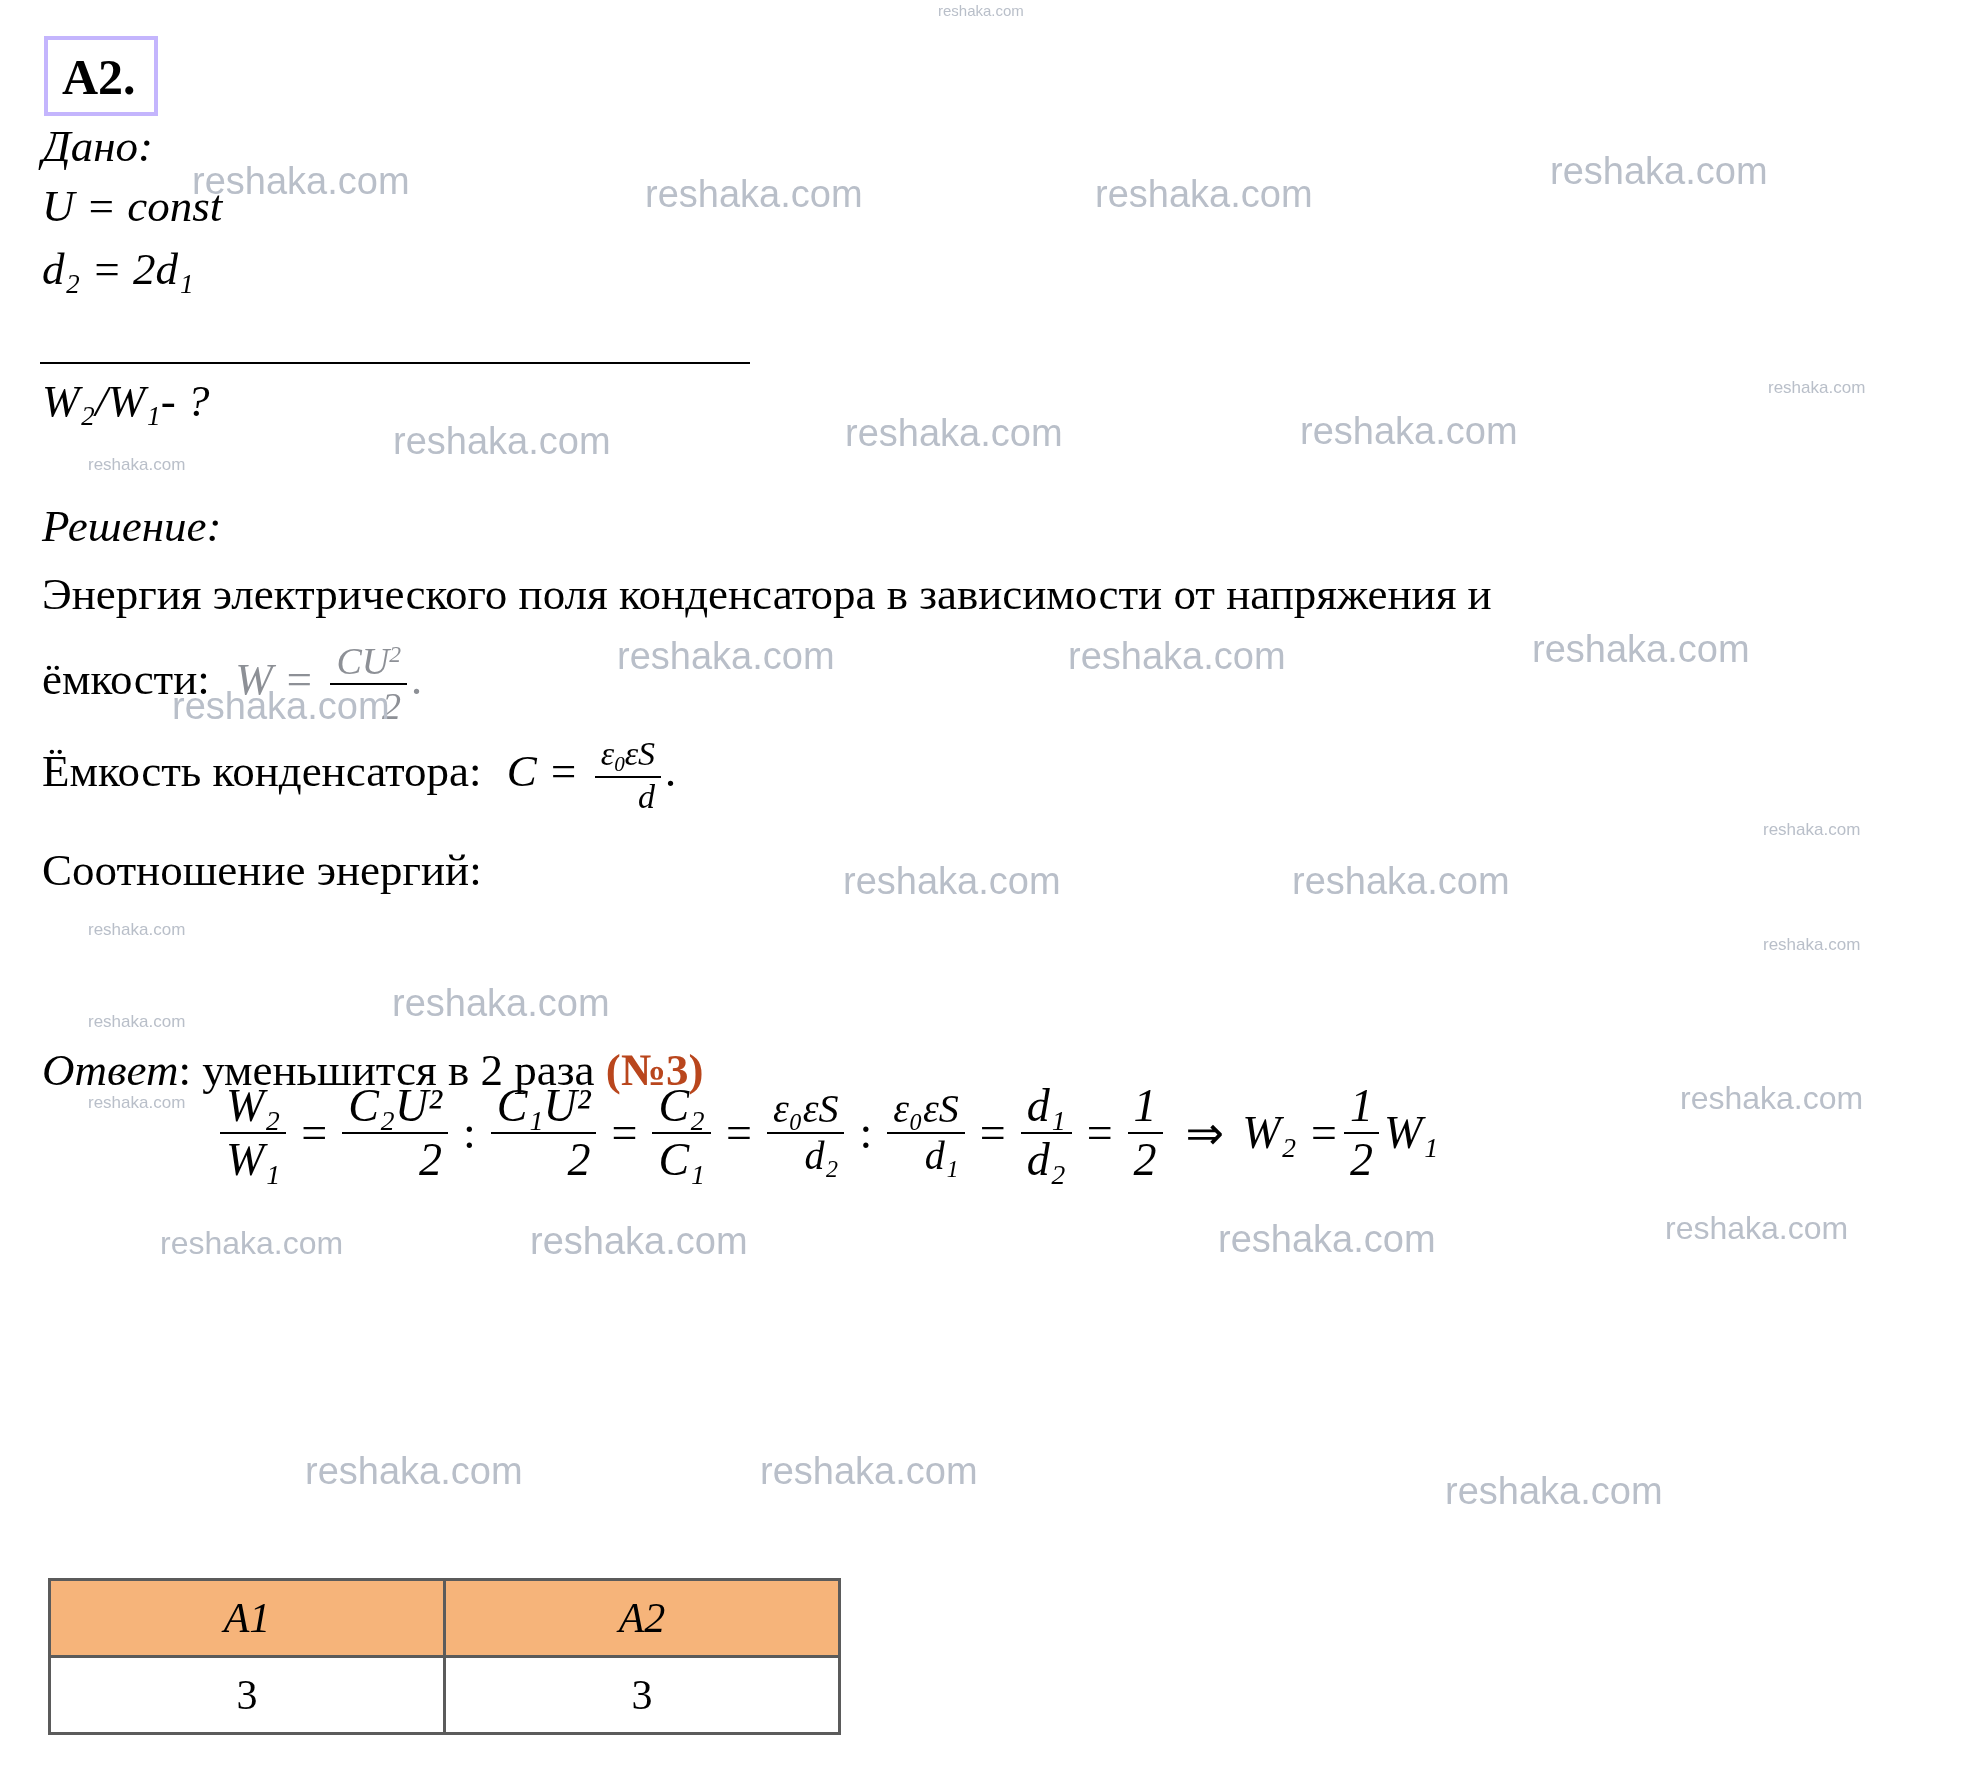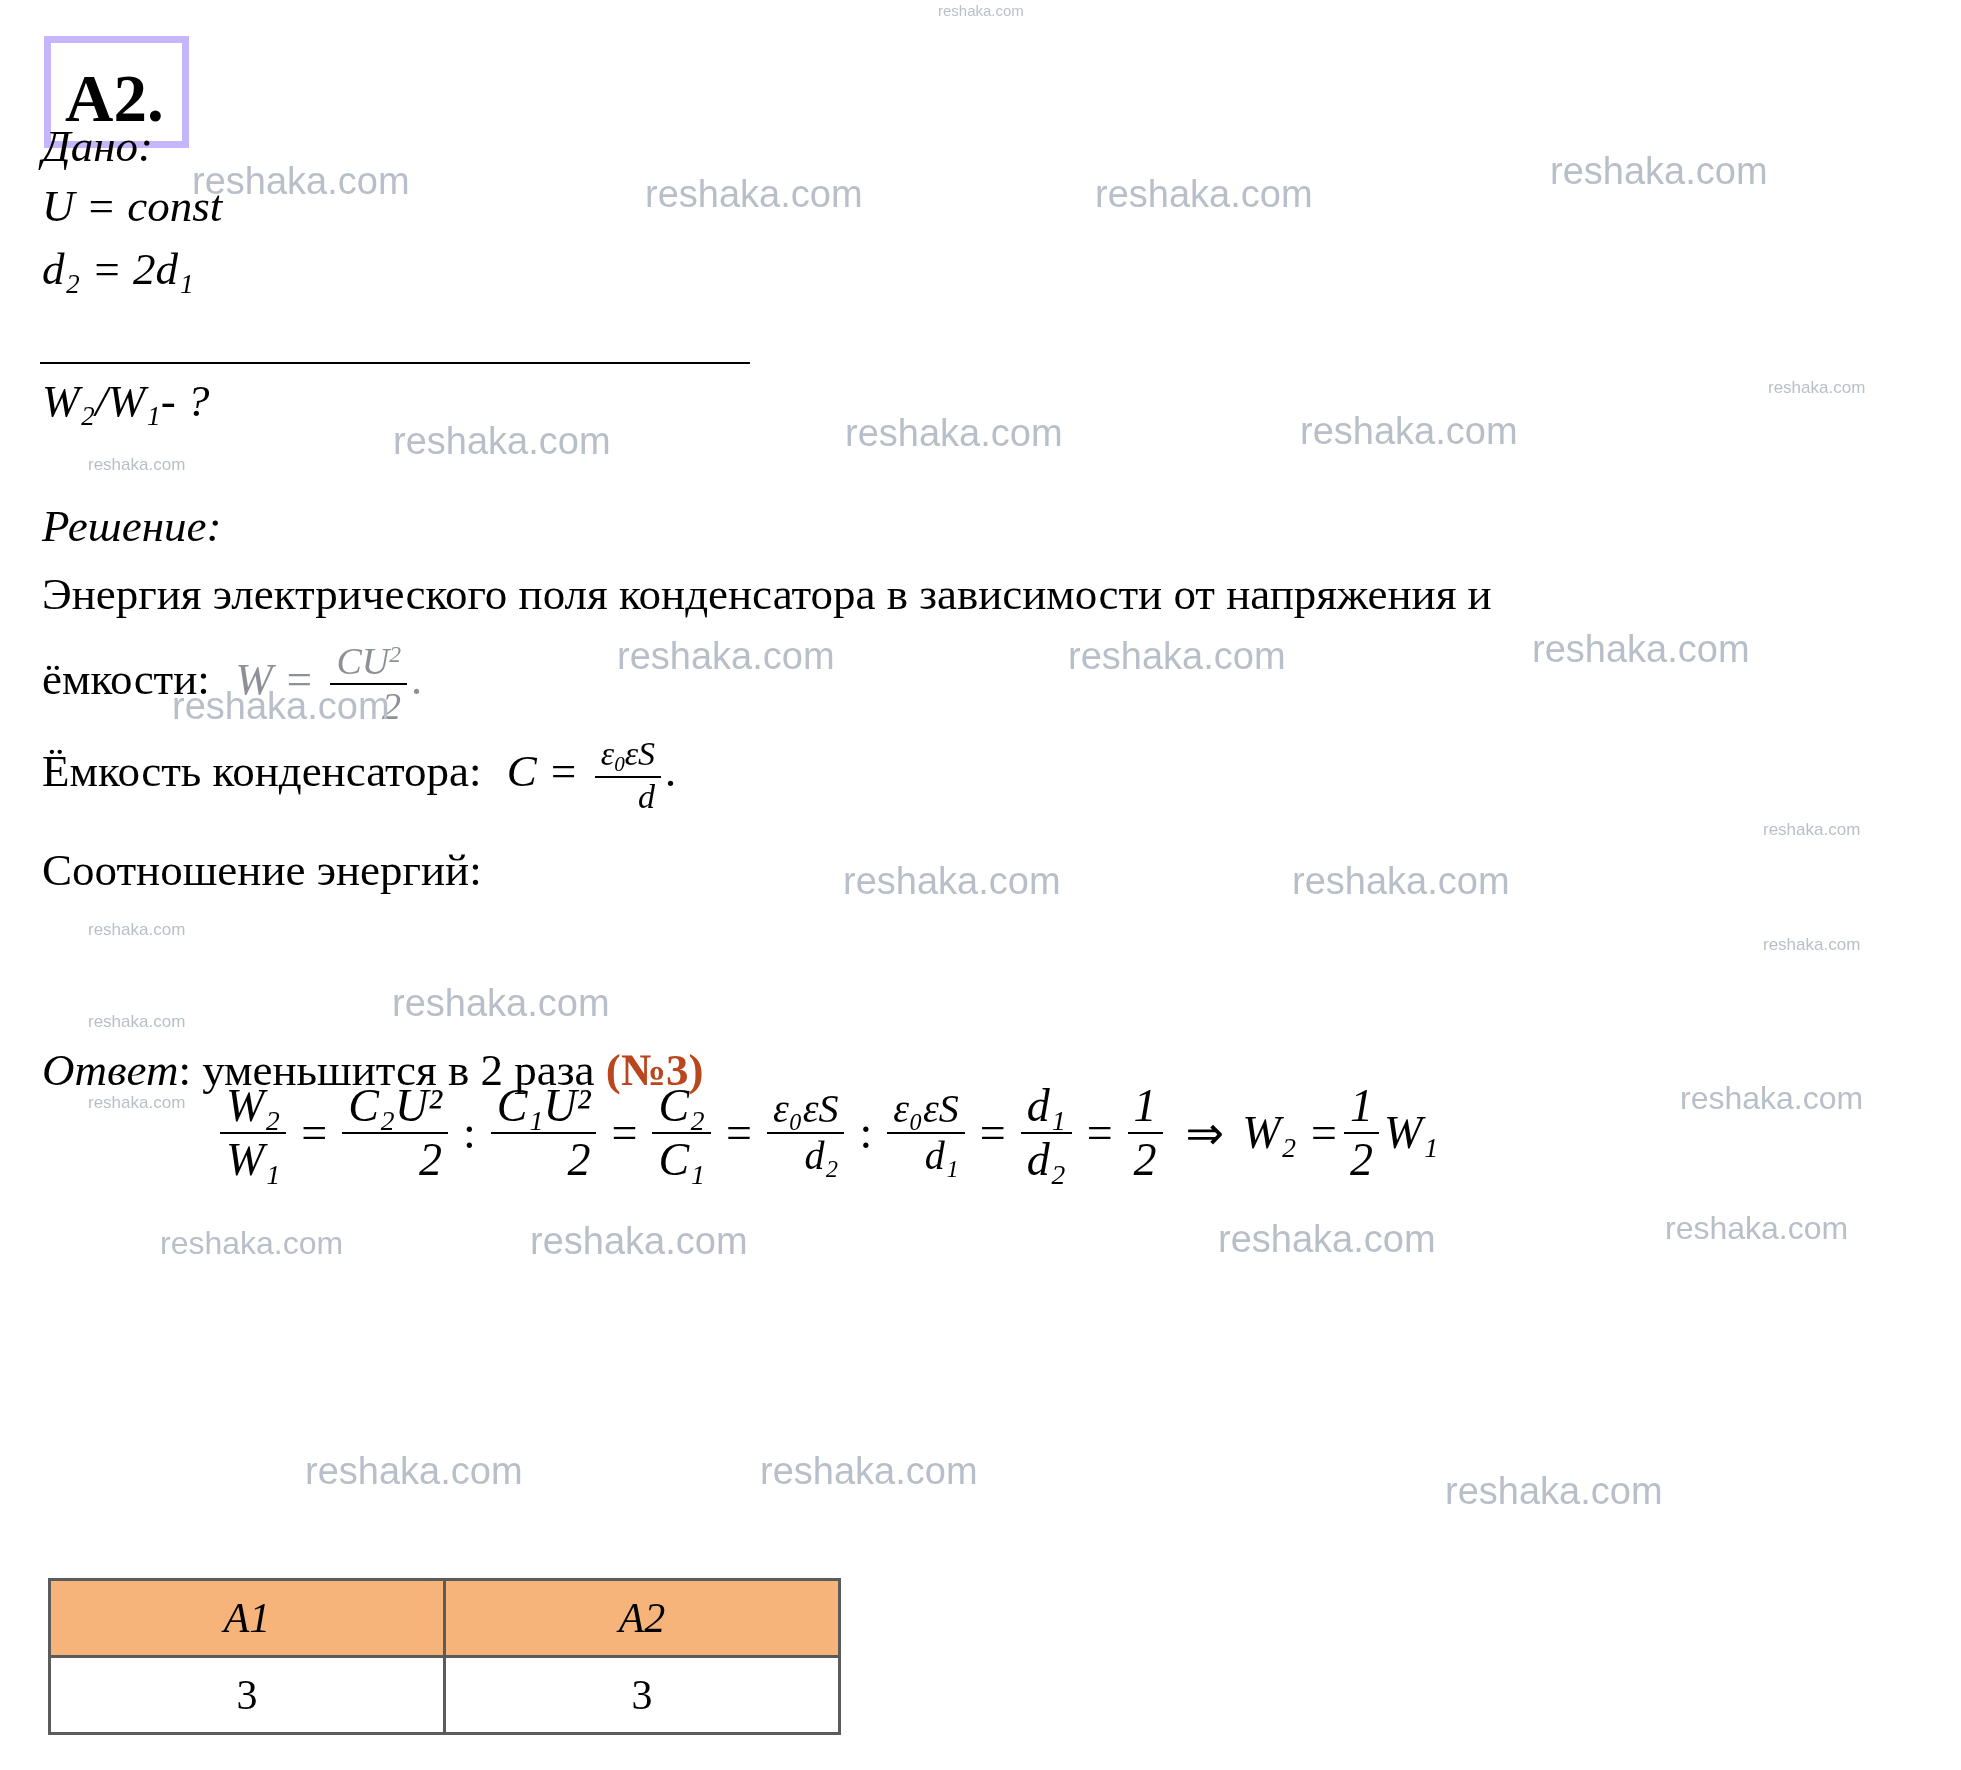--- a/index.html
+++ b/index.html
@@ -24,24 +24,24 @@
     white-space: nowrap;
     pointer-events: none;
     user-select: none;
   }
 
   
   #task-box {
     position: absolute;
     left: 44px;
     top: 36px;
-    border: 7px solid #c4b5fd;
-    padding: 20px 18px 8px 14px;
+    border: 4px solid #c4b5fd;
+    padding: 11px 18px 8px 14px;
     font-weight: bold;
-    font-size: 67px;
+    font-size: 50px;
     line-height: 1.05;
     font-family: "Liberation Serif", serif;
   }
 
   
   .blk {
     position: absolute;
     white-space: nowrap;
   }
   .it { font-style: italic; }

